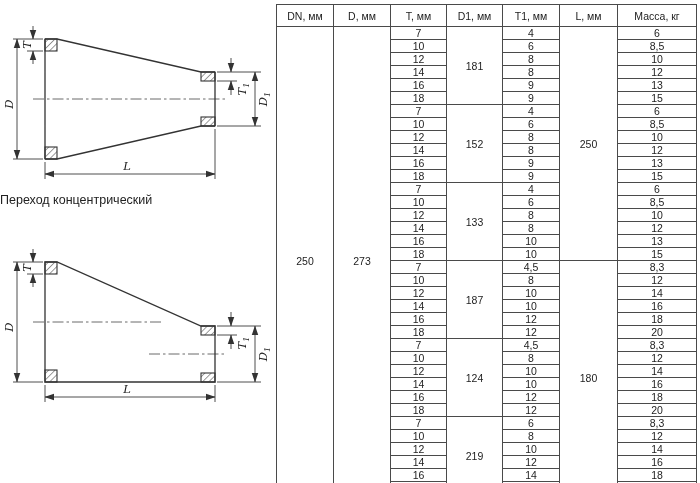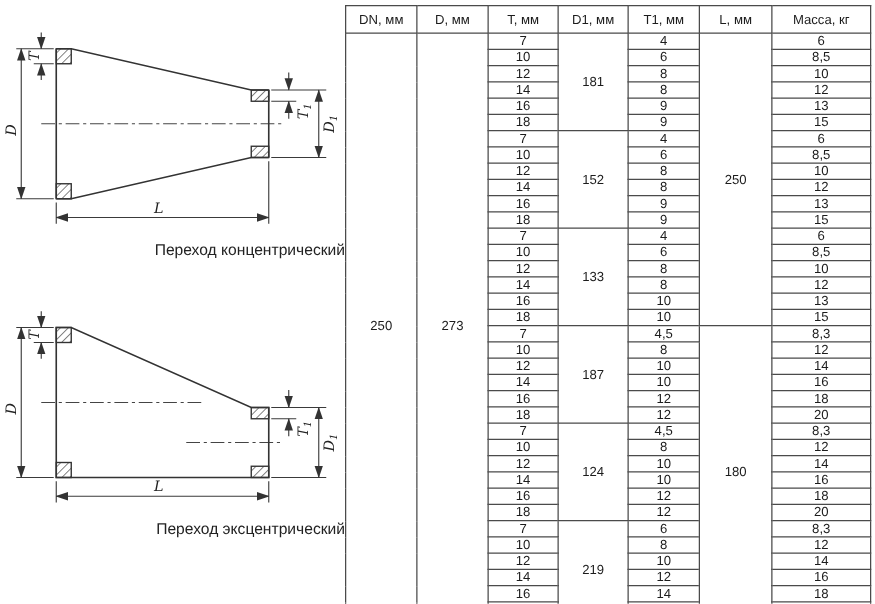--- a/index.html
+++ b/index.html
@@ -11,21 +11,21 @@
     position: relative;
     overflow: hidden;
     color: #1c1c1c;
   }
   .left-panel { position: absolute; left: 0; top: 0; width: 276px; height: 483px; }
   .fig { margin: 0; }
   .fig-1 { padding-top: 14px; }
   .fig-2 { padding-top: 30px; }
   .fig svg { display: block; margin: 0 auto; }
   figcaption {
-    text-align: right;
+    text-align: left;
     font-size: 12.5px;
     color: #222;
     margin-top: 7px;
   }
   
   .part path { fill: none; stroke: #333; stroke-width: 1.3; }
   .part rect { stroke: #333; stroke-width: 1.1; }
   .dim line { stroke: #3a3a3a; stroke-width: 0.9; }
   .dim text {
     font-family: "DejaVu Serif", serif;
@@ -143,21 +143,20 @@
           <line x1="214" y1="89" x2="258" y2="89"></line>
           <line x1="214" y1="145" x2="258" y2="145"></line>
           <line x1="252" y1="89" x2="252" y2="145" marker-start="url(#me)" marker-end="url(#me)"></line>
           <text transform="rotate(-90 264 117)" x="264" y="117"><tspan>D</tspan><tspan class="sub" dy="2.5">1</tspan></text>
           <line x1="42" y1="148" x2="42" y2="165"></line>
           <line x1="212" y1="148" x2="212" y2="165"></line>
           <line x1="42" y1="160" x2="212" y2="160" marker-start="url(#me)" marker-end="url(#me)"></line>
           <text x="124" y="156">L</text>
         </g>
       </svg>
-      <figcaption>Переход эксцентрический</figcaption>
     </figure>
 
   </div>
 
   <div class="table-wrap">
     <table class="dims">
       <colgroup>
         <col style="width:57px">
         <col style="width:57px">
         <col style="width:56px">

